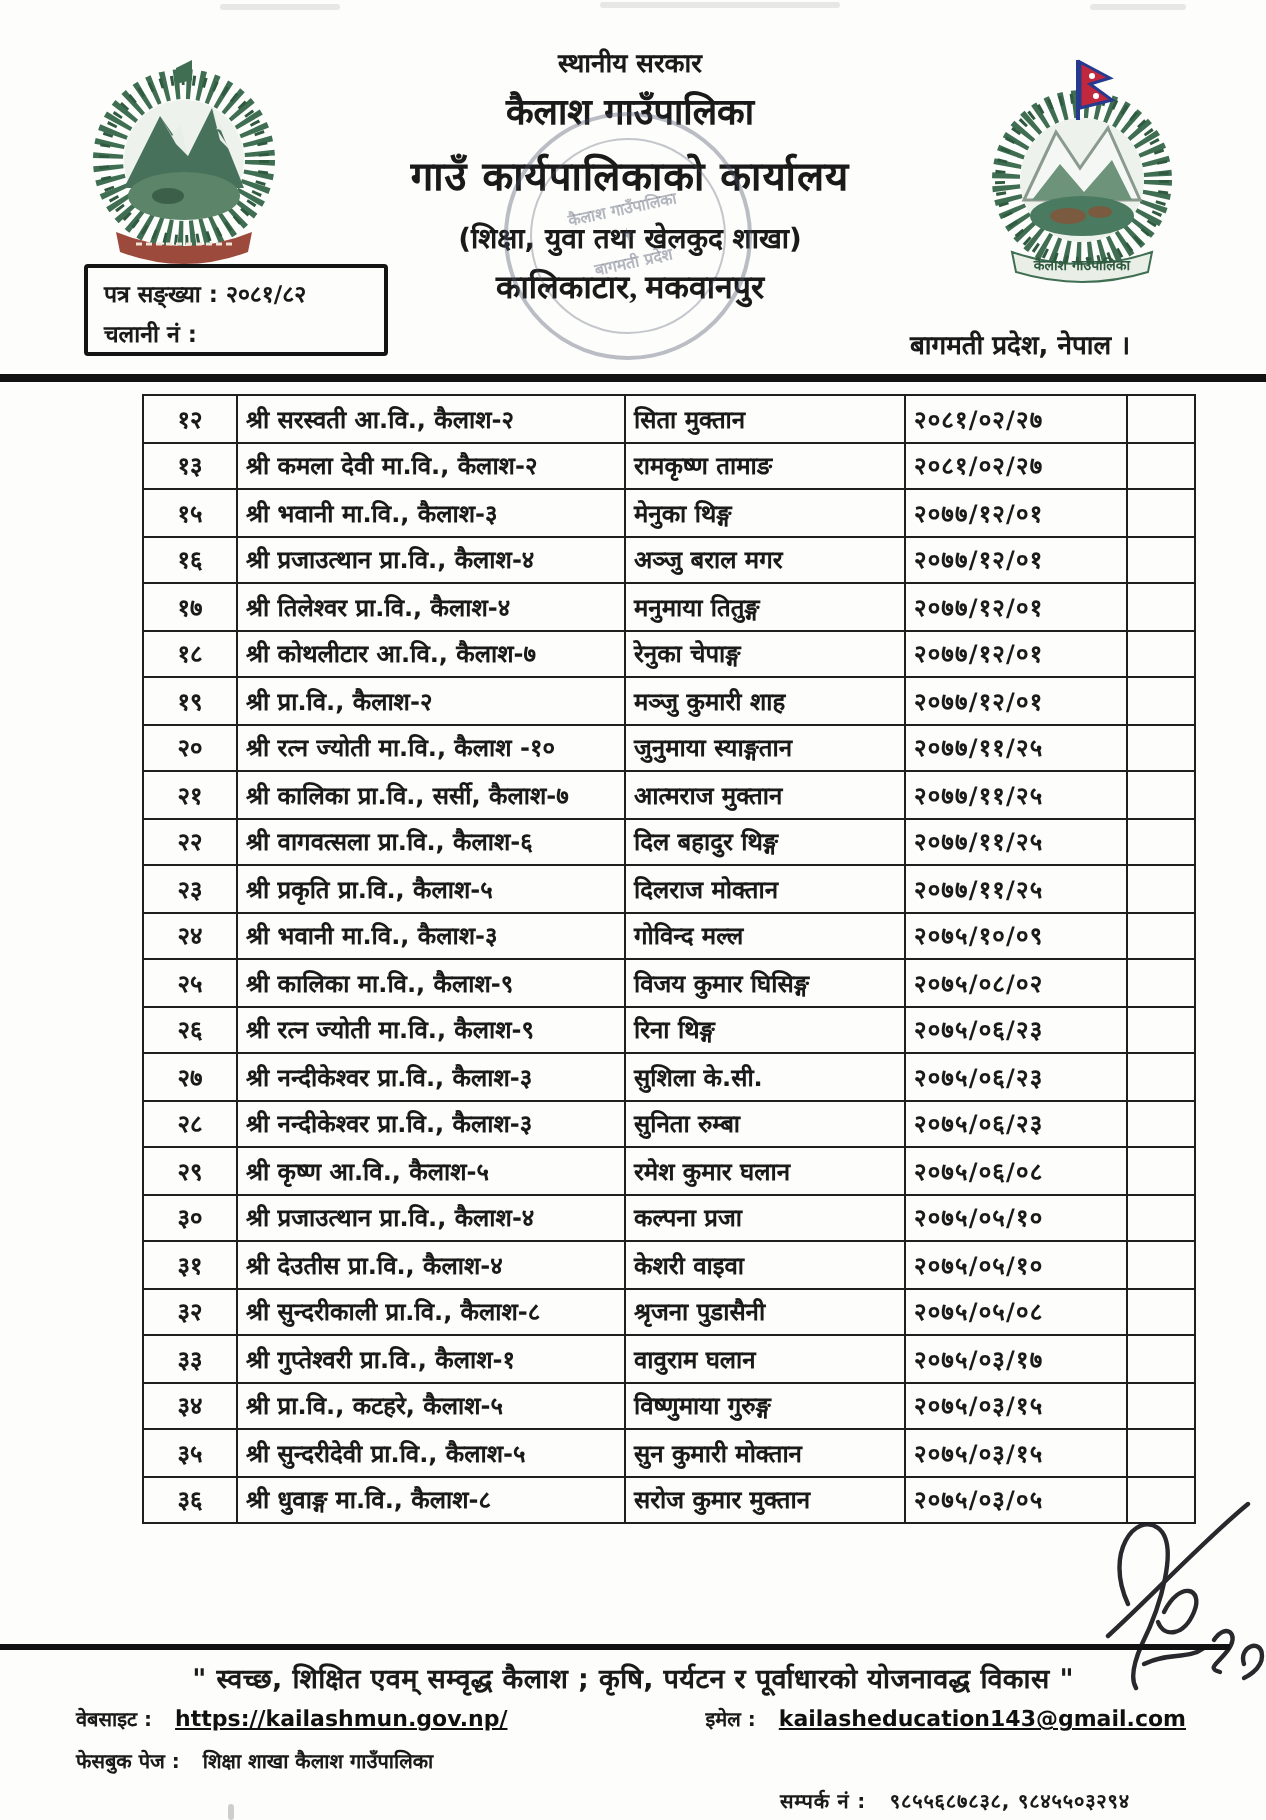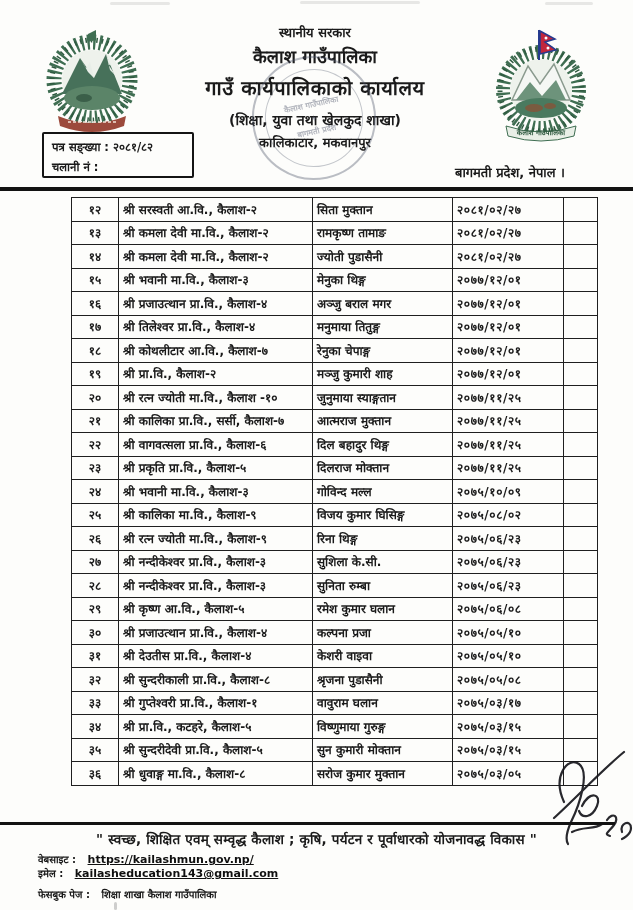--- a/index.html
+++ b/index.html
@@ -18,21 +18,21 @@
   
   .emblem{position:absolute;}
   .head-center{
     position:absolute;left:150px;top:26px;width:330px;
     text-align:center;font-weight:700;line-height:1.15;
   }
   .h-line1{font-size:13px;margin-bottom:6px;}
   .h-line2{font-size:18px;margin-bottom:9px;}
   .h-line3{font-size:20px;letter-spacing:.5px;margin-bottom:12px;}
   .h-line4{font-size:14px;margin-bottom:8px;}
-  .h-line5{font-size:13px;}
+  .h-line5{font-size:16px;font-family:Liberation Serif, serif;}
   .ref-box{
     position:absolute;left:42px;top:132px;width:152px;height:46px;
     border:2px solid #141414;border-radius:2px;
     padding:4px 8px;box-sizing:border-box;
     font-size:11.5px;font-weight:700;line-height:1.7;white-space:nowrap;
   }
   .province{
     position:absolute;right:68px;top:163px;
     font-size:13px;font-weight:700;
   }
@@ -68,21 +68,21 @@
   td.c-extra{width:25px;}
   
   .signature{position:absolute;left:544px;top:744px;}
   
   .rule-bottom{position:absolute;left:0;top:822px;width:615px;height:3px;background:#121212;}
   .slogan{
     position:absolute;left:0;top:830px;width:633px;
     text-align:center;font-size:13.5px;font-weight:700;letter-spacing:.2px;
   }
   .footer-info{position:absolute;left:38px;top:852px;width:575px;font-size:10px;font-weight:700;}
-  .f-row{display:flex;justify-content:space-between;margin-bottom:7px;flex-direction:column;}
+  .f-row{display:flex;justify-content:space-between;margin-bottom:7px;}
   .f-left{white-space:nowrap;}
   .f-label{margin-right:8px;}
   .f-link{text-decoration:underline;font-size:11px;color:#101010;}
   .f-right{white-space:nowrap;padding-right:20px;}
   .f-right2{white-space:nowrap;padding-right:48px;letter-spacing:.4px;margin-top:20px;}
 </style>
 </head>
 <body>
 
 <div class="page">
@@ -159,27 +159,20 @@
       <td class="c-sn">१२</td>
       <td class="c-school">श्री सरस्वती आ.वि., कैलाश-२</td>
       <td class="c-person">सिता मुक्तान</td>
       <td class="c-date">२०८१/०२/२७</td>
       <td class="c-extra"></td>
     </tr>
         <tr>
       <td class="c-sn">१३</td>
       <td class="c-school">श्री कमला देवी मा.वि., कैलाश-२</td>
       <td class="c-person">रामकृष्ण तामाङ</td>
-      <td class="c-date">२०८१/०२/२७</td>
-      <td class="c-extra"></td>
-    </tr>
-        <tr>
-      <td class="c-sn">१४</td>
-      <td class="c-school">श्री कमला देवी मा.वि., कैलाश-२</td>
-      <td class="c-person">ज्योती पुडासैनी</td>
       <td class="c-date">२०८१/०२/२७</td>
       <td class="c-extra"></td>
     </tr>
         <tr>
       <td class="c-sn">१५</td>
       <td class="c-school">श्री भवानी मा.वि., कैलाश-३</td>
       <td class="c-person">मेनुका थिङ्ग</td>
       <td class="c-date">२०७७/१२/०१</td>
       <td class="c-extra"></td>
     </tr>

